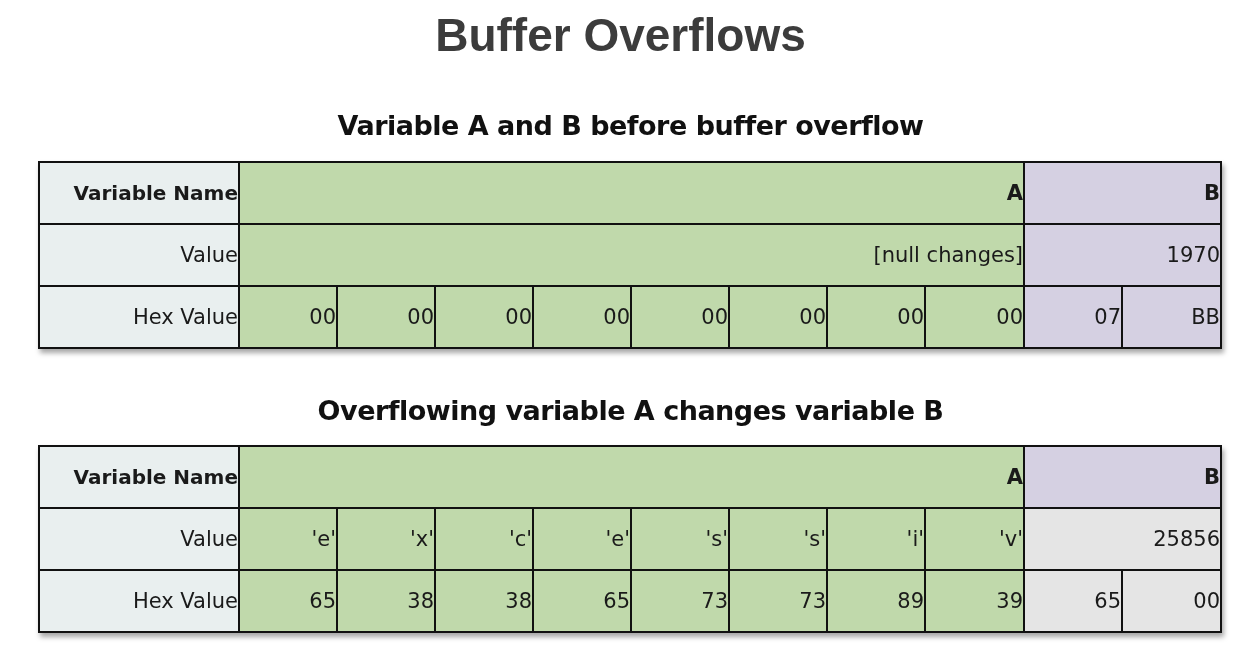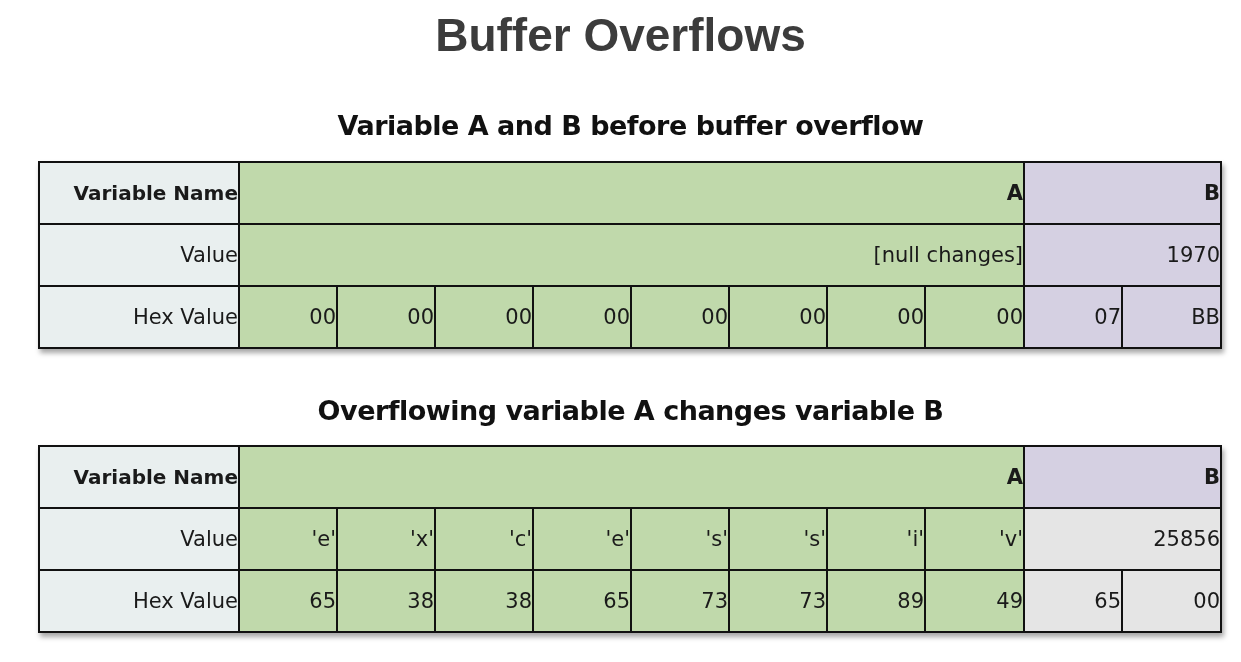--- a/index.html
+++ b/index.html
@@ -103,18 +103,18 @@
   </tr>
   <tr>
     <td class="lbl">Hex Value</td>
     <td class="gA">65</td>
     <td class="gA">38</td>
     <td class="gA">38</td>
     <td class="gA">65</td>
     <td class="gA">73</td>
     <td class="gA">73</td>
     <td class="gA">89</td>
-    <td class="gA">49</td>
+    <td class="gA">39</td>
     <td class="rB">65</td>
     <td class="rB">00</td>
   </tr>
 </tbody>
   </table>
 
 </body></html>

